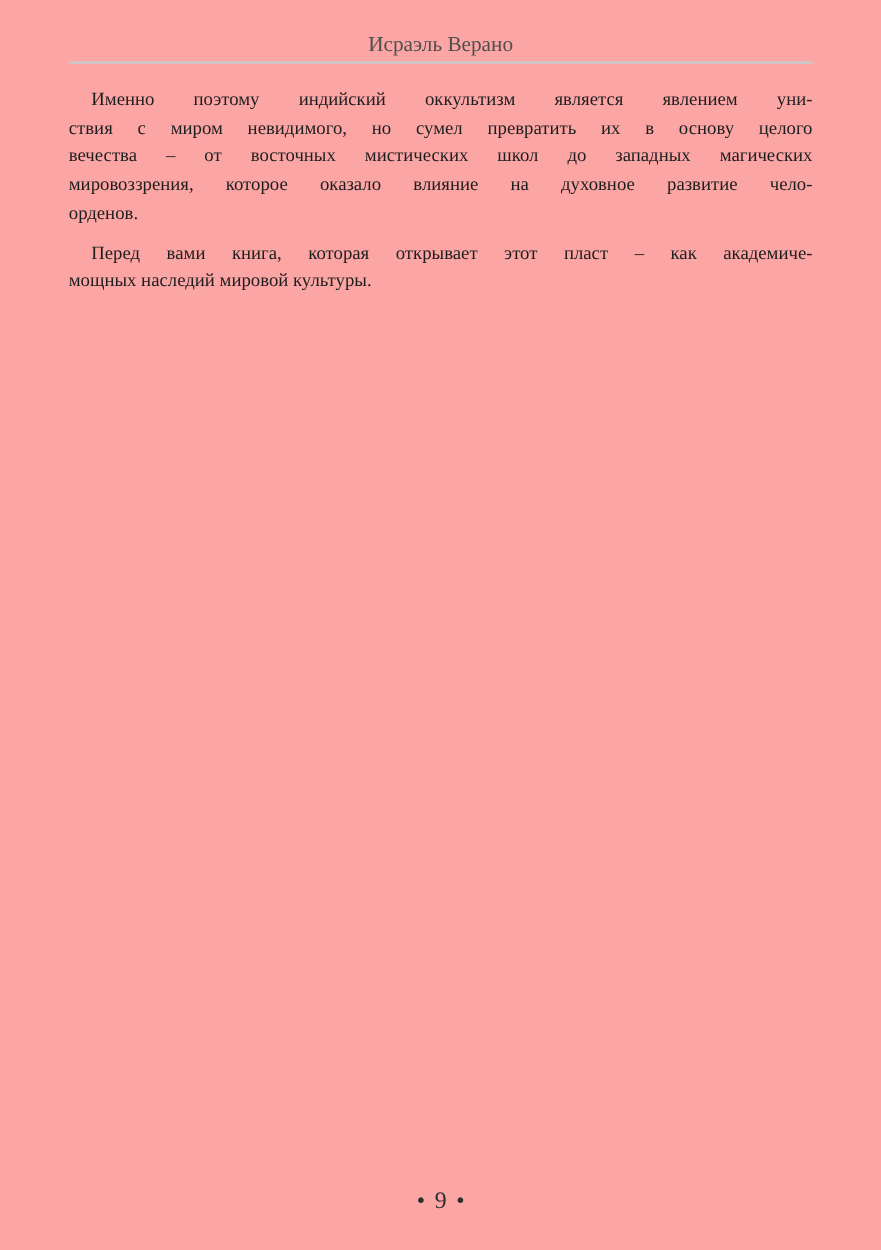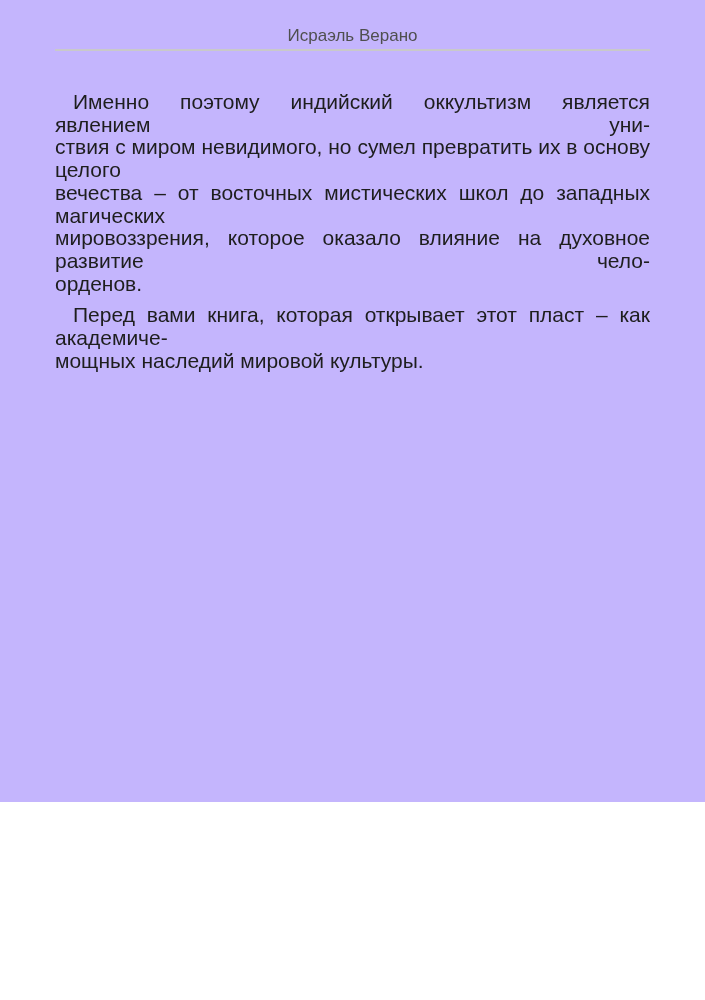--- a/index.html
+++ b/index.html
@@ -3,43 +3,43 @@
 <meta charset="utf-8">
 <style>
   html, body {
     margin: 0;
     padding: 0;
     background: #ffffff;
   }
   .page {
     position: relative;
     width: 705px;
-    height: 802px;
-    background: #c4b5fd;
-    font-family: Liberation Sans, sans-serif;
+    height: 1000px;
+    background: #fca5a5;
+    font-family: Liberation Serif, serif;
     overflow: hidden;
   }
   
   .running-head {
     padding-top: 26px;
     text-align: center;
     font-size: 17px;
     line-height: 20px;
     color: #4f4f4f;
   }
   .header-rule {
     height: 0;
     border: none;
     border-top: 2px solid #c9c9c9;
     margin: 3px 55px 0 55px;
   }
   
   .body-text {
-    margin: 40px 55px 0 55px;
-    font-size: 21px;
+    margin: 18px 55px 0 55px;
+    font-size: 15px;
     line-height: 22.7px;
     color: #1e1e1e;
   }
   .para {
     margin: 0;
     padding: 0;
   }
   .para + .para {
     margin-top: 9px;
   }

